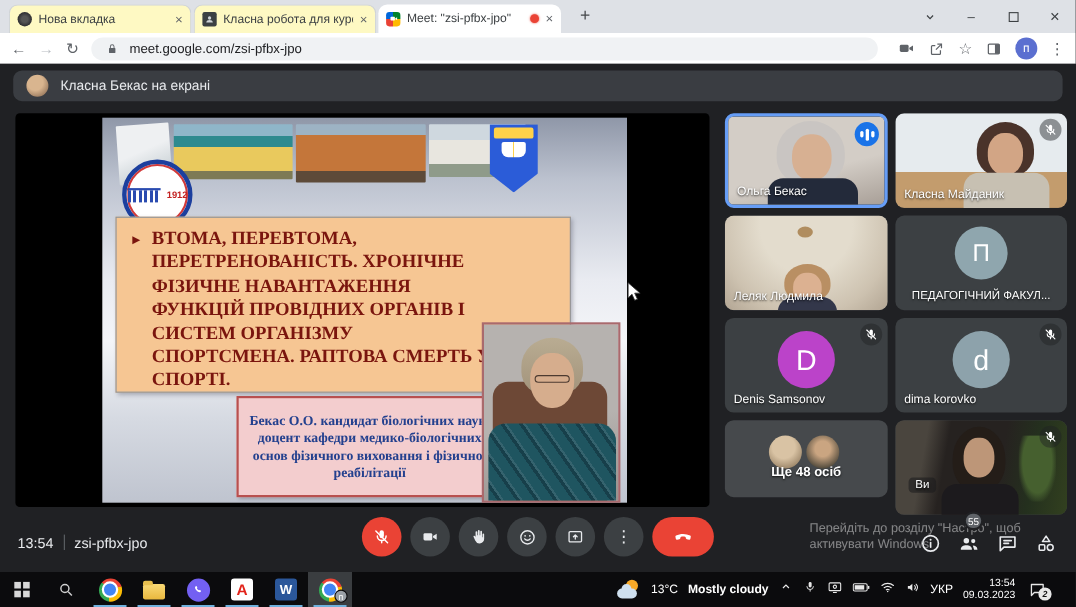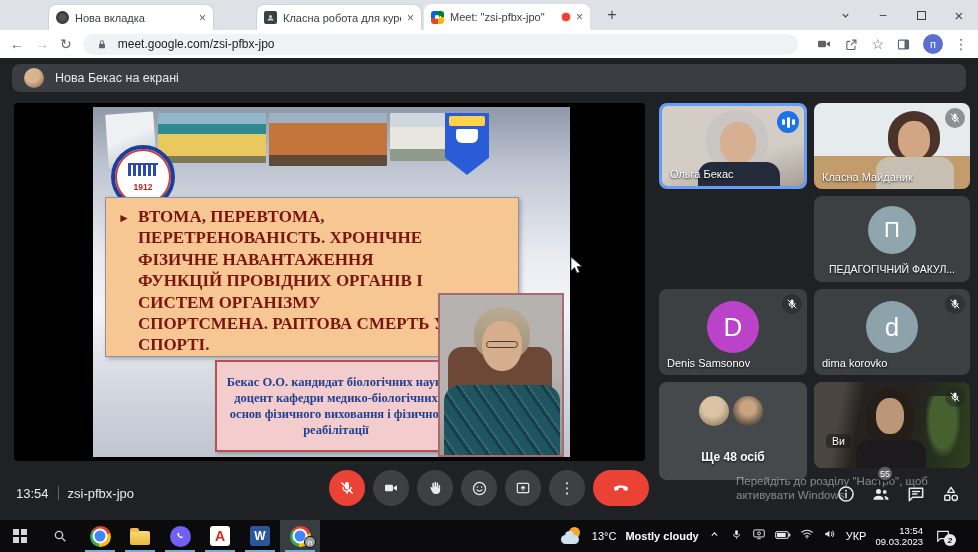--- a/index.html
+++ b/index.html
@@ -1,21 +1,21 @@
 <!DOCTYPE html>
 <html><head>
 <meta charset="utf-8">
 <style>
   * { box-sizing: border-box; margin: 0; padding: 0; }
   html,body { width: 978px; height: 552px; overflow: hidden; font-family: "Liberation Sans", sans-serif; background:#202124; }
 
   
   .tabbar { height:30px; background:#dee1e6; display:flex; align-items:flex-end; padding-left:8px; position:relative; }
   .tab { width:166px; height:26px; display:flex; align-items:center; gap:6px; padding:0 7px; font-size:11px; color:#3c4043; border-radius:8px 8px 0 0; position:relative; }
-  .tab.inactive { background:#ffffff; border:1px solid #cfd3d8; border-bottom:none; margin-right:2px;margin-left:40px; }
+  .tab.inactive { background:#fef9c3; border:1px solid #cfd3d8; border-bottom:none; margin-right:2px; }
   .tab.active { background:#ffffff; }
   .tab-title { flex:1; white-space:nowrap; overflow:hidden; }
   .tab-close { color:#5f6368; font-size:12px; flex:0 0 auto; }
   .favicon { width:13px; height:13px; flex:0 0 auto; border-radius:50%; }
   .fav-dark { background:radial-gradient(circle at 50% 50%, #555 30%, #2d2d31 70%); }
   .fav-classroom { border-radius:2px; background:#3b4043; display:flex; align-items:center; justify-content:center; }
   .fav-meet { border-radius:3px; background:conic-gradient(#00832d 0 25%, #ffba00 0 50%, #e94235 0 75%, #0066da 0); display:flex; align-items:center; justify-content:center; }
   .rec-dot { width:8px; height:8px; border-radius:50%; background:#ea4335; box-shadow:0 0 2px #ea4335; flex:0 0 auto; }
   .newtab { align-self:center; margin-left:10px; font-size:16px; color:#45484b; width:24px; text-align:center; }
   .win-controls { position:absolute; right:0; top:0; height:30px; display:flex; align-items:center; }
@@ -36,21 +36,21 @@
 
   .screenshare { position:absolute; left:14px; top:45px; width:631px; height:358px; background:#000; border-radius:4px; overflow:hidden; }
   .slide { position:absolute; left:79px; top:4px; width:477px; height:350px;
            background:linear-gradient(180deg,#8f97a8 0%,#bcc2cf 16%,#e9ebf1 42%,#f4f5f8 58%,#d6dae2 78%,#bfc4cf 100%); }
   .collage { position:absolute; left:14px; top:6px; display:flex; gap:3px; align-items:flex-start; }
   .photo-block { border-radius:1px; }
   .pb-students { width:48px; height:54px; background:linear-gradient(160deg,#eef0f2 45%,#b9c4c9 100%); transform:rotate(-4deg); }
   .pb-teal { width:108px; height:50px; background:linear-gradient(180deg,#8fb6c9 0 22%,#2e8a8f 22% 42%,#e9c95d 42% 85%,#7d7a55 85%); }
   .pb-orange { width:118px; height:53px; background:linear-gradient(180deg,#9db3c4 0 18%,#c4763a 18% 80%,#5d4a39 80%); }
   .pb-white { width:88px; height:48px; background:linear-gradient(180deg,#cfd8df 0 30%,#e8e6df 30% 75%,#8f9b8a 75%); }
-  .emblem { position:absolute; left:18px; top:38px; width:64px; height:64px; border-radius:50%; background:#fff; border:4px solid #1c3f9e; display:flex; flex-direction:column; align-items:center; justify-content:center; gap:6px; box-shadow:0 0 0 2px #d23b3b inset; }
+  .emblem { position:absolute; left:18px; top:38px; width:64px; height:64px; border-radius:50%; background:#fff; border:4px solid #1c3f9e; display:flex; align-items:center; justify-content:center; gap:6px; box-shadow:0 0 0 2px #d23b3b inset; }
   .emblem-bldg { width:30px; height:13px; background:repeating-linear-gradient(90deg,#2a4bb0 0 3px,#fff 3px 5px); border-top:2px solid #2a4bb0; }
   .emblem-year { font-size:8.5px; font-weight:bold; color:#c22121; }
   .shield { position:absolute; left:352px; top:6px; width:44px; height:62px; background:#2b5cd8; clip-path:polygon(0 0,100% 0,100% 72%,50% 100%,0 72%); display:flex; flex-direction:column; align-items:center; padding-top:3px; gap:3px; }
   .shield-banner { width:80%; height:10px; background:#ffd24a; border-radius:2px; }
   .shield-book { width:22px; height:14px; background:linear-gradient(90deg,#fff 0 48%, #ffd24a 48% 52%, #fff 52%); border-radius:2px 2px 6px 6px; }
   .heading-box { position:absolute; left:12px; top:90px; width:414px; height:160px; background:#f6c693; border:1px solid #8e9399; box-shadow:2px 2px 4px rgba(60,60,80,.35); display:flex; padding:8px 8px 6px 12px; gap:8px; }
   .heading-bullet { color:#7a150e; font-size:12px; padding-top:5px; flex:0 0 auto; }
   .heading-text { width:316px; font-family:"Liberation Serif", serif; font-weight:bold; font-size:17px; line-height:1.26; color:#7a150e; }
   .credit-box { position:absolute; left:122px; top:253px; width:242px; height:92px; background:#f3cdce; border:2px solid #b8504f; box-shadow:2px 2px 3px rgba(60,60,80,.3); display:flex; align-items:center; justify-content:center; padding:3px 6px; }
   .credit-text { font-family:"Liberation Serif", serif; font-weight:bold; font-size:12.5px; line-height:1.3; color:#23408e; text-align:center; }
@@ -191,21 +191,21 @@
       </svg>
   </span>
   <span class="avatar-p">п</span>
   <span class="nav-glyph">⋮</span>
 </div>
 
 <div class="meet">
 
   <div class="banner">
     <span class="banner-av"></span>
-    <span>Нова Бекас на екрані</span>
+    <span>Класна Бекас на екрані</span>
   </div>
 
   <div class="screenshare">
     <div class="slide">
       <div class="collage">
         <div class="photo-block pb-students"></div>
         <div class="photo-block pb-teal"></div>
         <div class="photo-block pb-orange"></div>
         <div class="photo-block pb-white"></div>
       </div>
@@ -262,20 +262,29 @@
       <svg width="12" height="12" viewBox="0 0 24 24" fill="none" stroke="#fff" stroke-width="2" stroke-linecap="round">
           <path d="M9 6a3 3 0 0 1 6 0v5a3 3 0 0 1-6 0z" fill="#fff" stroke="none"></path>
           <path d="M6 11a6 6 0 0 0 12 0"></path>
           <path d="M12 17v3"></path>
           <path d="M4 4l16 16"></path>
         </svg>
     </div>
     <span class="tile-name">Класна Майданик</span>
   </div>
 
+  <div class="tile" style="left:659px; top:138px; width:148px; height:86px;">
+    <div class="vfeed" style="background:radial-gradient(ellipse at 50% 10%, #e3dccd 0 40%, #cdc2b0 75%, #b2a593 100%);">
+      <i style="position:absolute; left:66px; top:10px; width:14px; height:10px; background:#b08d5f; border-radius:50%;"></i>
+      <i class="ph-hair" style="left:54px; top:44px; width:42px; height:34px; background:#b98f63;"></i>
+      <i class="ph-head" style="left:62px; top:52px; width:26px; height:28px; background:#dcb191;"></i>
+      <i class="ph-body" style="left:48px; top:74px; width:54px; height:14px; background:#33374a;"></i>
+    </div>
+    <span class="tile-name">Леляк Людмила</span>
+  </div>
 
   <div class="tile" style="left:814px; top:138px; width:156px; height:86px;">
     <div class="init-circle" style="top:10px; width:48px; height:48px; background:#8fa6ae; font-size:22px;">П</div>
     <span class="tile-name" style="left:0; right:0; text-align:center; font-size:10.5px; bottom:7px;">ПЕДАГОГІЧНИЙ ФАКУЛ...</span>
   </div>
 
   <div class="tile" style="left:659px; top:231px; width:148px; height:86px;">
     <div class="init-circle" style="top:12px; width:52px; height:52px; background:#bb43c9; font-size:26px;">D</div>
     <div class="mic-off">
       <svg width="12" height="12" viewBox="0 0 24 24" fill="none" stroke="#fff" stroke-width="2" stroke-linecap="round">
@@ -294,21 +303,21 @@
       <svg width="12" height="12" viewBox="0 0 24 24" fill="none" stroke="#fff" stroke-width="2" stroke-linecap="round">
           <path d="M9 6a3 3 0 0 1 6 0v5a3 3 0 0 1-6 0z" fill="#fff" stroke="none"></path>
           <path d="M6 11a6 6 0 0 0 12 0"></path>
           <path d="M12 17v3"></path>
           <path d="M4 4l16 16"></path>
         </svg>
     </div>
     <span class="tile-name">dima korovko</span>
   </div>
 
-  <div class="tile" style="left:659px; top:324px; width:148px; height:98px; background:#46494c;">
+  <div class="tile" style="left:659px; top:324px; width:148px; height:70px; background:#46494c;">
     <i style="position:absolute; left:40px; top:14px; width:30px; height:30px; border-radius:50%; background:radial-gradient(circle at 45% 35%, #d9c3a4 40%, #8a7458 90%); z-index:1;"></i>
     <i style="position:absolute; left:74px; top:14px; width:30px; height:30px; border-radius:50%; background:radial-gradient(circle at 50% 40%, #caa581 30%, #3c3a30 85%); z-index:2;"></i>
     <span class="tile-name" style="left:0; right:0; text-align:center; bottom:16px; font-weight:bold; font-size:12px;">Ще 48 осіб</span>
   </div>
 
   <div class="tile" style="left:814px; top:324px; width:156px; height:86px;">
     <div class="vfeed" style="background:linear-gradient(100deg,#4a453e 0 18%,#262220 30% 60%,#24301e 78%,#32401f 100%);">
       <i style="position:absolute; right:10px; top:14px; width:34px; height:60px; background:radial-gradient(ellipse at 50% 40%, #46602f 0 55%, transparent 75%);"></i>
       <i class="ph-hair" style="left:52px; top:6px; width:48px; height:58px; background:#241d18;"></i>
       <i class="ph-head" style="left:62px; top:16px; width:28px; height:36px; background:#bd9678;"></i>

